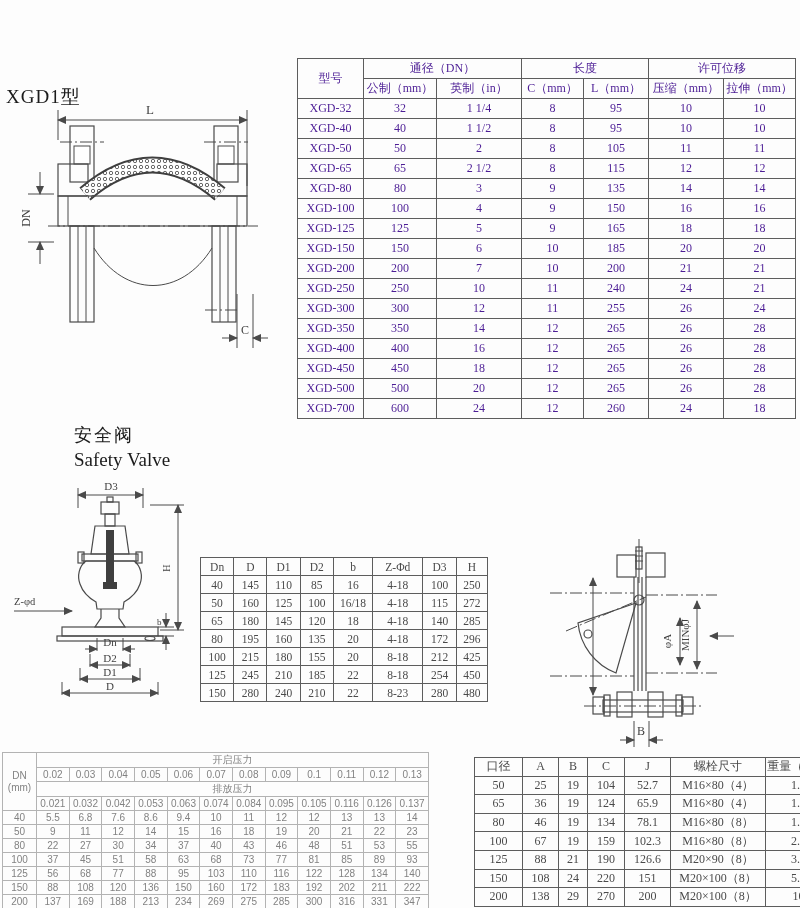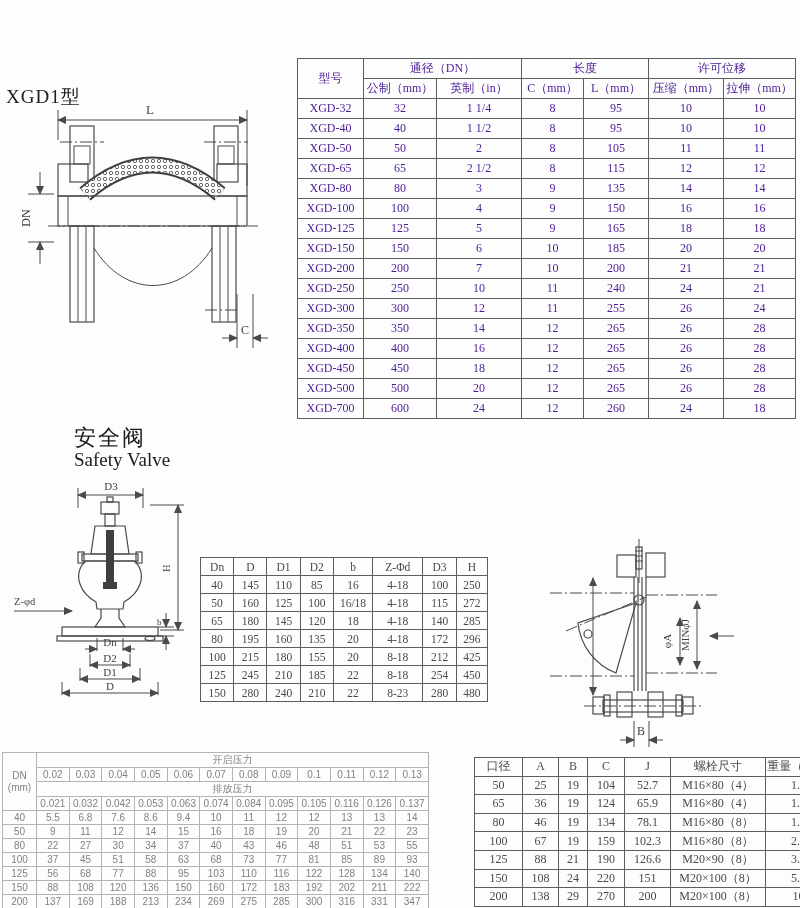--- a/index.html
+++ b/index.html
@@ -2,21 +2,21 @@
 <html><head>
 <meta charset="utf-8">
 <style>
   html,body{margin:0;padding:0;background:#fff;}
   #page{position:relative;width:800px;height:908px;background:#fdfdfd;overflow:hidden;
         font-family:"Liberation Serif","DejaVu Serif",serif;color:#3d3d3d;}
   .abs{position:absolute;}
   .hdr-model{font-size:19px;color:#1b1b1b;letter-spacing:1px;}
   .hdr-cn{font-size:20px;color:#1b1b1b;letter-spacing:3px;}
   .hdr-en{font-size:21px;color:#1b1b1b;letter-spacing:1px;}
-  .sec-cn{font-size:22px;color:#1b1b1b;letter-spacing:2px;text-align:right;}
+  .sec-cn{font-size:18px;color:#1b1b1b;letter-spacing:2px;text-align:right;}
   .sec-en{font-size:19px;color:#1b1b1b;}
   table{border-collapse:collapse;table-layout:fixed;}
   td,th{border:1px solid #5d5d5d;text-align:center;vertical-align:middle;
         font-weight:normal;padding:0;overflow:hidden;white-space:nowrap;}
   #main-table{width:498px;font-size:12px;color:#4c1d95;}
   #main-table td,#main-table th{height:19px;}
   #safety-table{width:288px;font-size:11.5px;color:#4a4a4a;}
   #safety-table td,#safety-table th{height:17px;}
   #bolt-table{width:357px;font-size:12px;color:#4a4a4a;margin-left:34px;}
   #bolt-table td,#bolt-table th{height:17.6px;}

